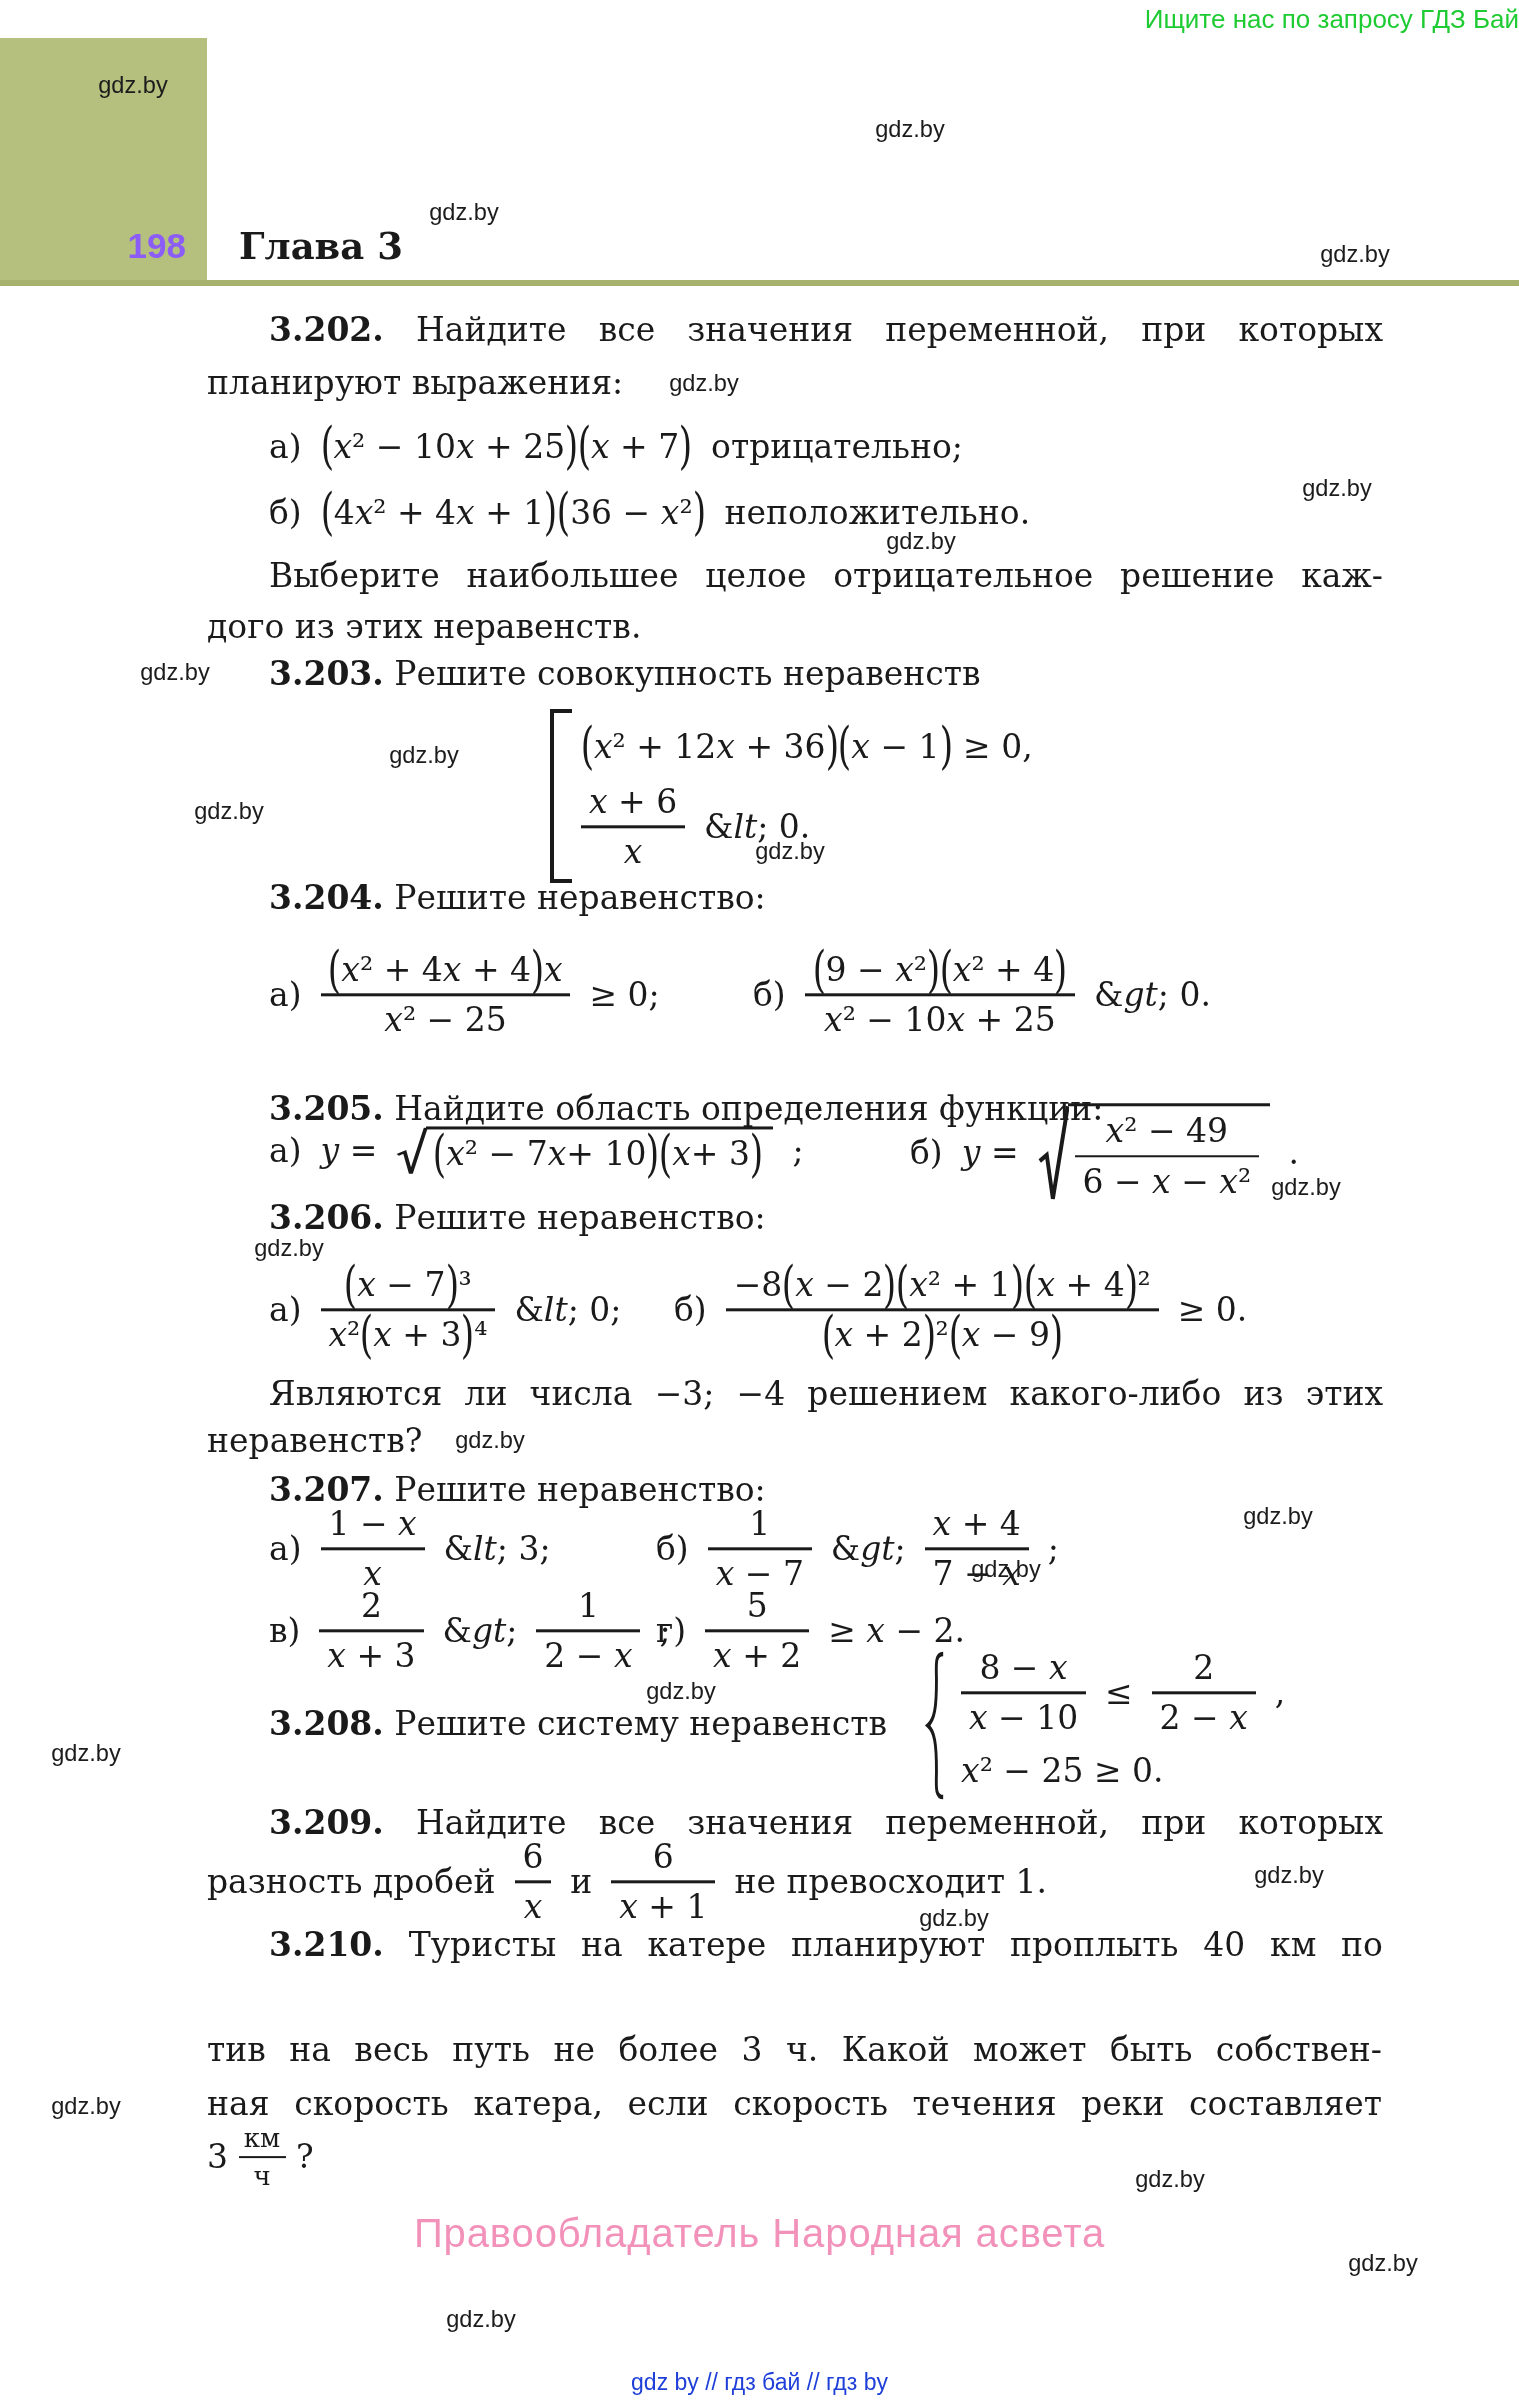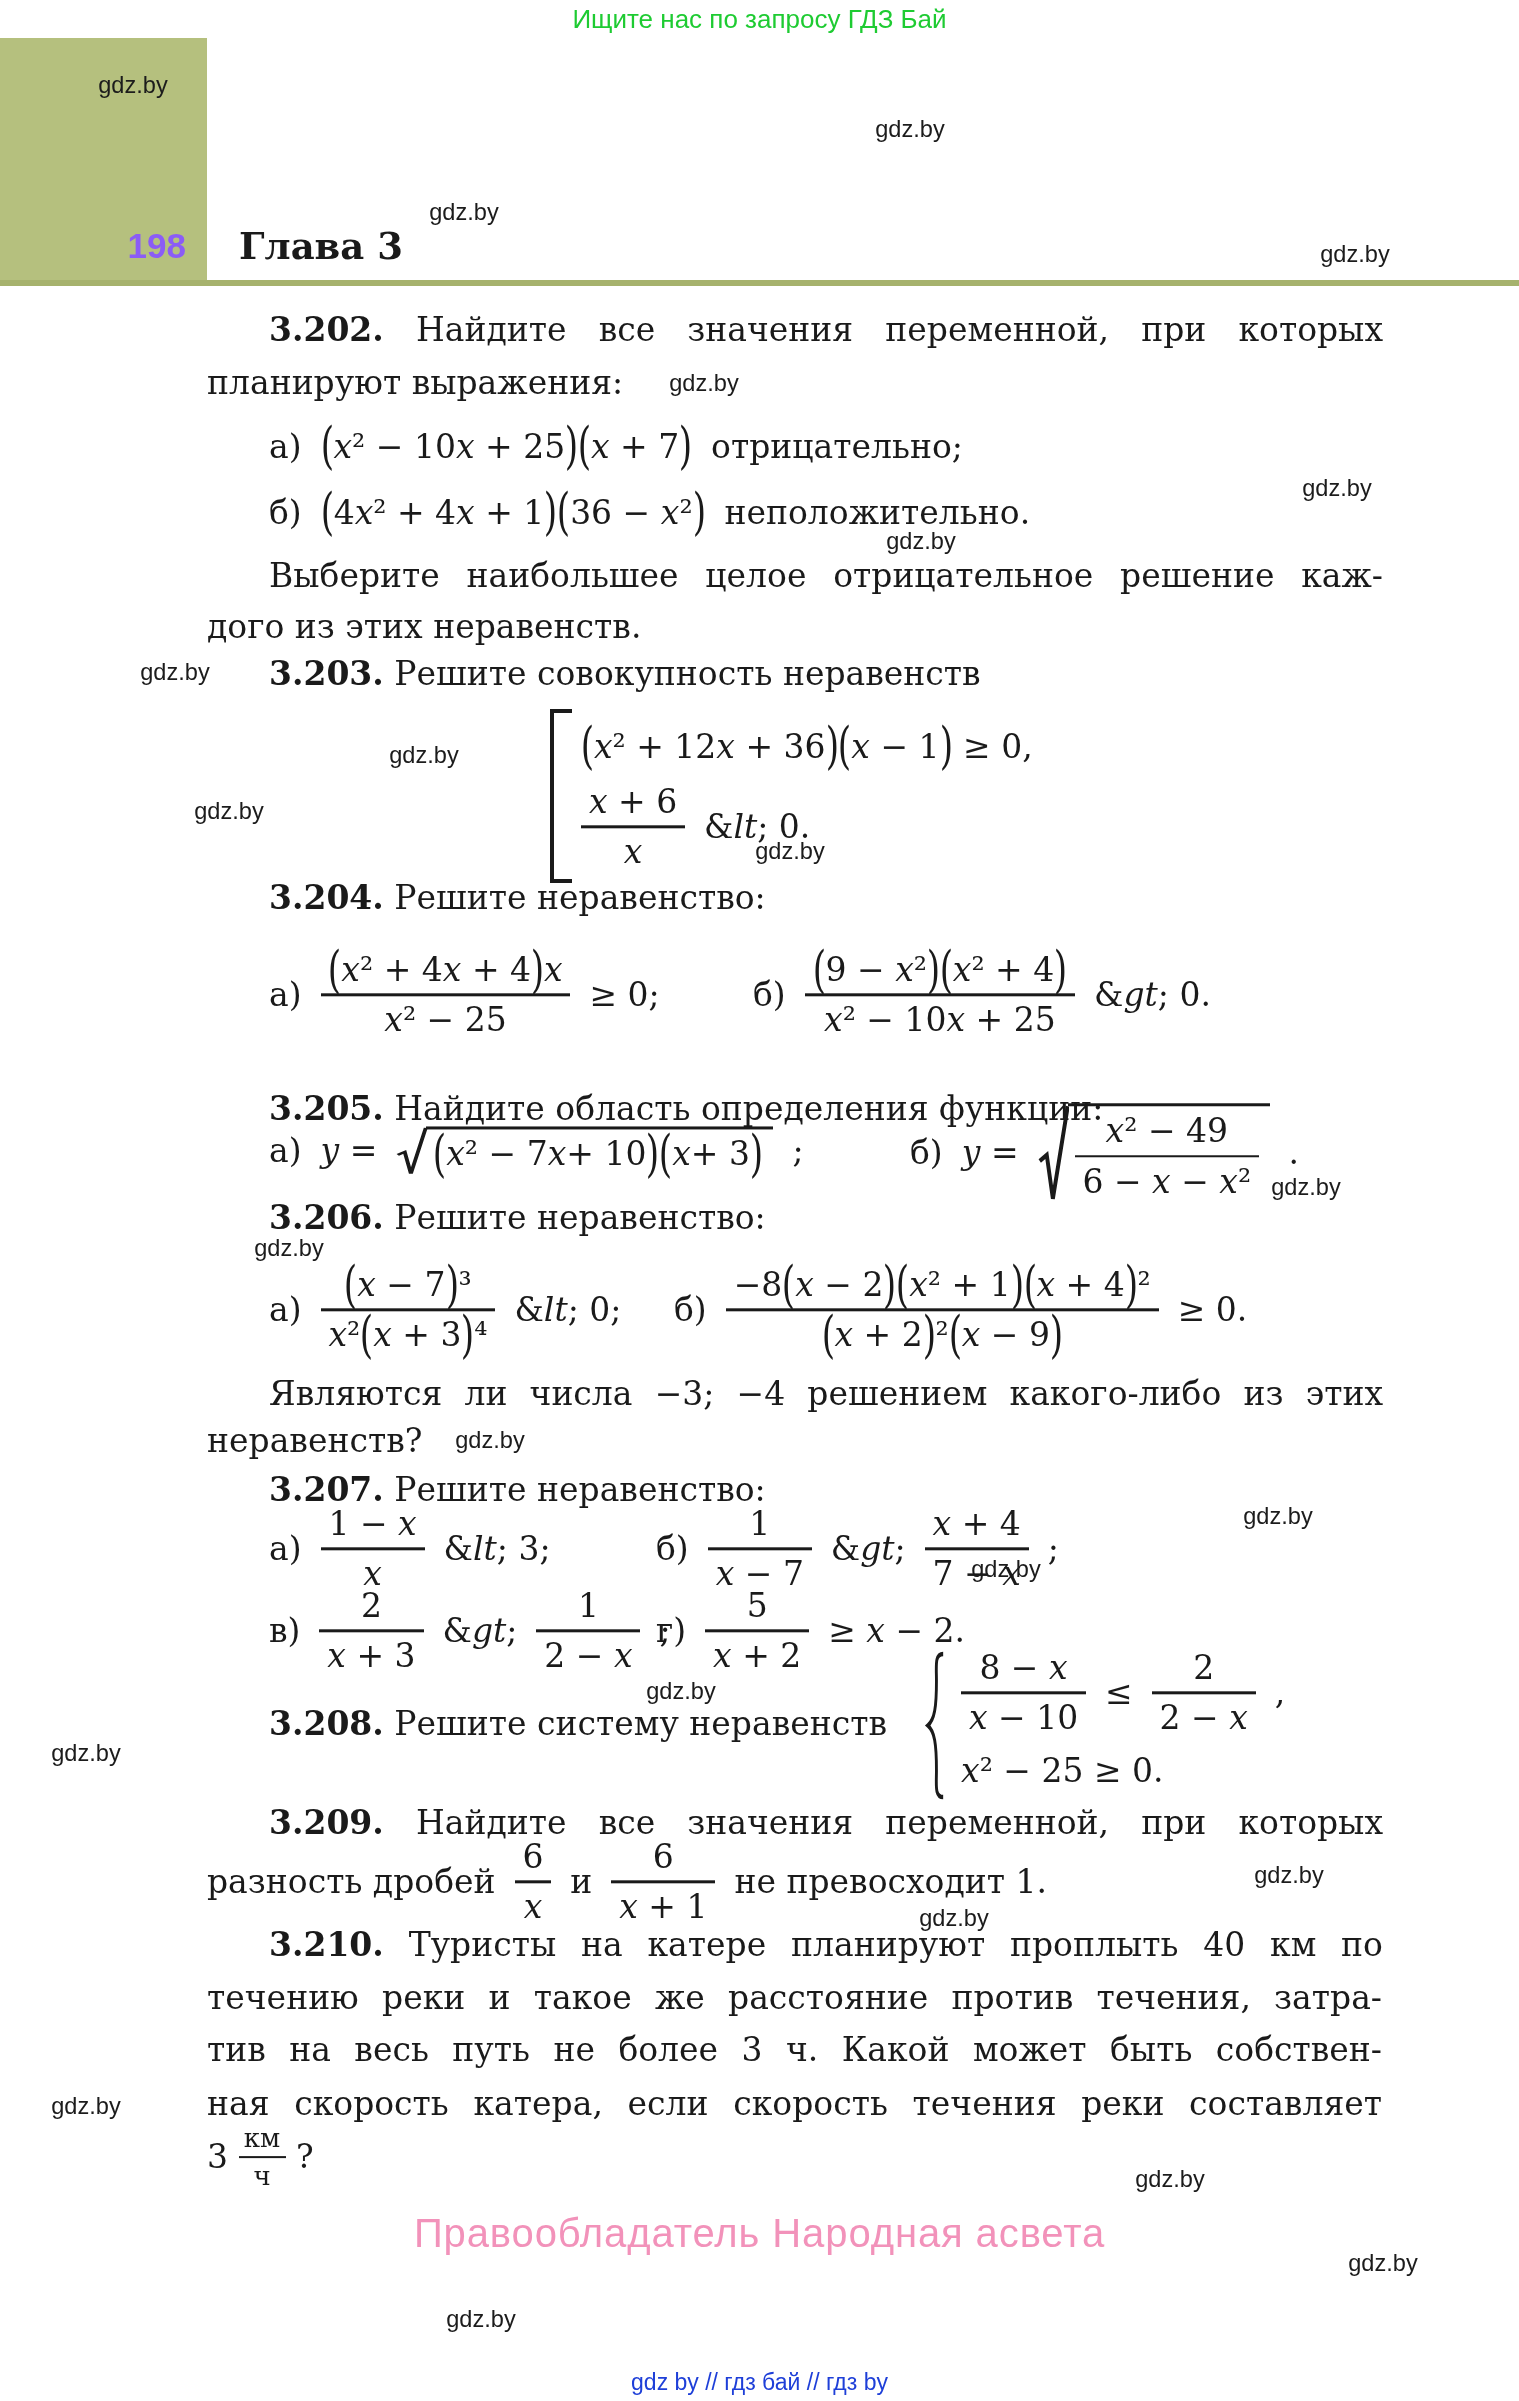--- a/index.html
+++ b/index.html
@@ -9,21 +9,21 @@
     overflow:hidden;margin:0 auto;
   }
   .line{position:absolute;font-size:33px;line-height:1.25;white-space:nowrap;transform:translateY(-50%);}
   .jl{white-space:normal;text-align:justify;text-align-last:justify;line-height:1.2;}
   .row{position:absolute;display:flex;align-items:center;transform:translateY(-50%);font-size:33px;white-space:nowrap;}
   .row>*{flex:none;}
   .g22>*{margin-right:19px;} .g22>*:last-child{margin-right:0;}
   .g12>*{margin-right:10.5px;} .g12>*:last-child{margin-right:0;}
   b.pn{font-weight:bold;}
   
-  .promo{position:absolute;left:0;top:3.5px;width:100%;text-align:center;
+  .promo{position:absolute;left:0;top:3.5px;width:100%;text-align:right;
     font:26px "Liberation Sans",sans-serif;color:var(--green,#1ecb32);}
   .sidebar{position:absolute;left:0;top:38px;width:207px;height:242px;background:var(--olive,#b5c07e);}
   .pageno{position:absolute;left:0;top:246px;width:186px;text-align:right;transform:translateY(-50%);
     font:bold 35px "Liberation Sans",sans-serif;color:#8b5cf6;}
   .chapter{position:absolute;left:239px;top:246px;transform:translateY(-50%);
     font-weight:bold;font-size:37px;}
   .rule{position:absolute;left:0;top:280px;width:100%;height:6.1px;background:var(--rule,#a6b26d);}
   
   .frac{display:inline-flex;flex-direction:column;align-items:center;text-align:center;}
   .frac .fn{padding:0 7.9px 4.4px;}
@@ -242,21 +242,20 @@
     <span>и</span>
     <span class="frac">
       <span class="fn">6</span>
       <span class="fb"></span>
       <span class="fd"><i>x</i> + 1</span>
     </span>
     <span>не превосходит 1.</span>
   </div>
 
   <div class="line jl" style="left:269px;top:1945px;width:1114px;"><b class="pn">3.210.</b> <span>Туристы на катере планируют проплыть 40 км по</span></div>
-  <div class="line jl" style="left:207px;top:1998px;width:1175px;">течению реки и такое же расстояние против течения, затра-</div>
   <div class="line jl" style="left:207px;top:2050px;width:1175px;">тив на весь путь не более 3 ч. Какой может быть собствен-</div>
   <div class="line jl" style="left:207px;top:2104px;width:1175px;">ная скорость катера, если скорость течения реки составляет</div>
   <div class="row g12" style="left:207px;top:2157px;">
     <span>3</span>
     <span class="frac small">
       <span class="fn">км</span>
       <span class="fb"></span>
       <span class="fd">ч</span>
     </span>
     <span>?</span>

